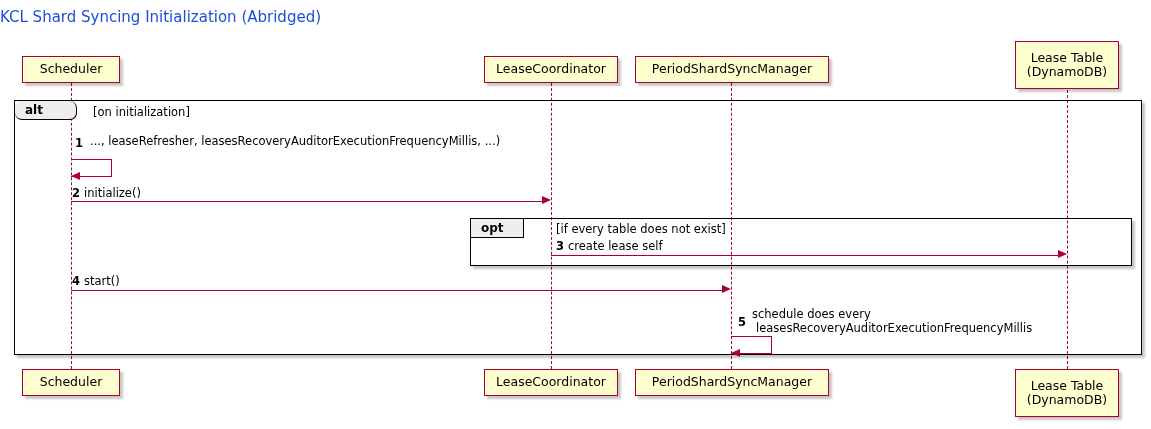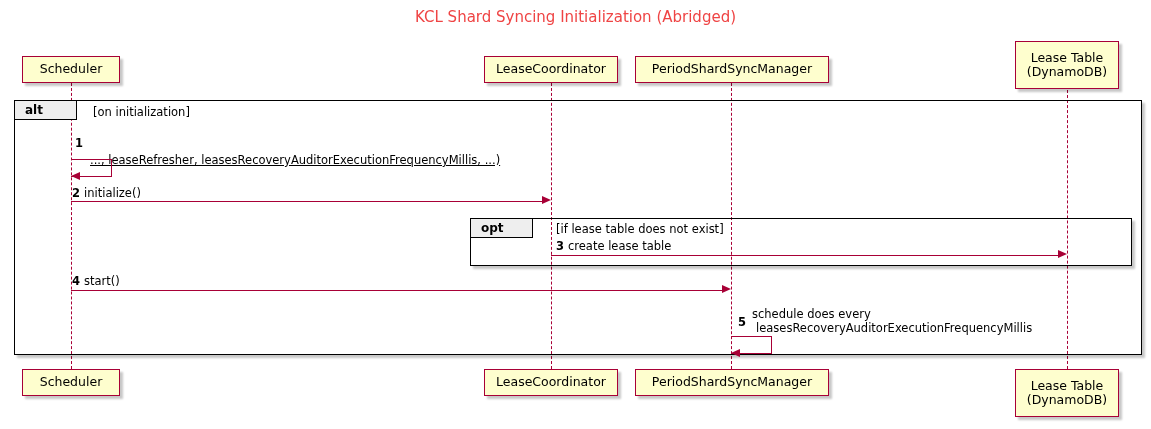--- a/index.html
+++ b/index.html
@@ -17,23 +17,23 @@
     background: #ffffff;
     overflow: hidden;
   }
 
   
   .title {
     position: absolute;
     left: 0;
     top: 8px;
     width: 1151px;
-    text-align: center;
+    text-align: left;
     font-size: 15px;
-    color: #ef4444;
+    color: #1d4ed8;
     letter-spacing: 0px;
   }
 
   
   .participant {
     position: absolute;
     box-sizing: border-box;
     background: #FEFECE;
     border: 1.5px solid #A80036;
     box-shadow: 3px 3px 2px rgba(0,0,0,0.22);
@@ -160,51 +160,51 @@
   <div class="participant" style="left:635px; top:56px; width:194px; height:27px;">
     <span>PeriodShardSyncManager</span>
   </div>
 
   <div class="participant" style="left:1015px; top:41px; width:104px; height:48px; flex-direction:column;">
     <span>Lease Table</span>
     <span>(DynamoDB)</span>
   </div>
 
   <div class="frame" style="left:14px; top:100px; width:1128px; height:255px;"></div>
-  <div class="frame-tab" style="left:15px; top:101px; width:62px;">
+  <div class="frame-tab" style="left:15px; top:101px; width:62px;border-radius:7px;">
     <span>alt</span>
   </div>
   <svg class="frame-tab-corner" width="18" height="20" style="left:77px; top:101px;" viewBox="0 0 18 20">
     <polygon points="0,0 18,0 0,19" fill="#EEEEEE"></polygon>
     <line x1="18" y1="0" x2="0" y2="19" stroke="#000000" stroke-width="1.5"></line>
   </svg>
   <div class="frame-label" style="left:93px; top:105px;">[on initialization]</div>
 
   <div class="msg-num" style="left:75px; top:136px;">1</div>
-  <div class="msg-text" style="left:90px; top:153px;text-decoration:underline;">..., leaseRefresher, leasesRecoveryAuditorExecutionFrequencyMillis, ...)</div>
+  <div class="msg-text" style="left:90px; top:134px;">..., leaseRefresher, leasesRecoveryAuditorExecutionFrequencyMillis, ...)</div>
   <div class="selfloop" style="left:71px; top:159px; width:41px; height:18px;"></div>
   <div class="arrow-left" style="left:71px; top:172px;"></div>
 
   <div class="msg-num" style="left:72px; top:186px;">2</div>
   <div class="msg-text" style="left:84px; top:186px;text-align:right;">initialize()</div>
   <div class="msg-line" style="left:71px; top:201px; width:472px;"></div>
   <div class="arrow-right" style="left:542px; top:196px;"></div>
 
   <div class="frame" style="left:470px; top:218px; width:662px; height:48px;"></div>
-  <div class="frame-tab" style="left:471px; top:219px; width:62px;">
+  <div class="frame-tab" style="left:471px; top:219px; width:53px;">
     <span>opt</span>
   </div>
   <svg class="frame-tab-corner" width="18" height="20" style="left:533px; top:219px;" viewBox="0 0 18 20">
     <polygon points="0,0 18,0 0,19" fill="#EEEEEE"></polygon>
     <line x1="18" y1="0" x2="0" y2="19" stroke="#000000" stroke-width="1.5"></line>
   </svg>
-  <div class="frame-label" style="left:556px; top:222px;">[if lease table does not exist]</div>
+  <div class="frame-label" style="left:556px; top:222px;">[if every table does not exist]</div>
 
   <div class="msg-num" style="left:556px; top:239px;">3</div>
-  <div class="msg-text" style="left:568px; top:239px;">create lease table</div>
+  <div class="msg-text" style="left:568px; top:239px;">create lease self</div>
   <div class="msg-line" style="left:551px; top:255px; width:508px;"></div>
   <div class="arrow-right" style="left:1058px; top:250px;"></div>
 
   <div class="msg-num" style="left:72px; top:274px;">4</div>
   <div class="msg-text" style="left:84px; top:274px;">start()</div>
   <div class="msg-line" style="left:71px; top:290px; width:652px;"></div>
   <div class="arrow-right" style="left:722px; top:285px;"></div>
 
   <div class="msg-num" style="left:738px; top:315px;">5</div>
   <div class="msg-text" style="left:752px; top:307px;">schedule does every</div>

